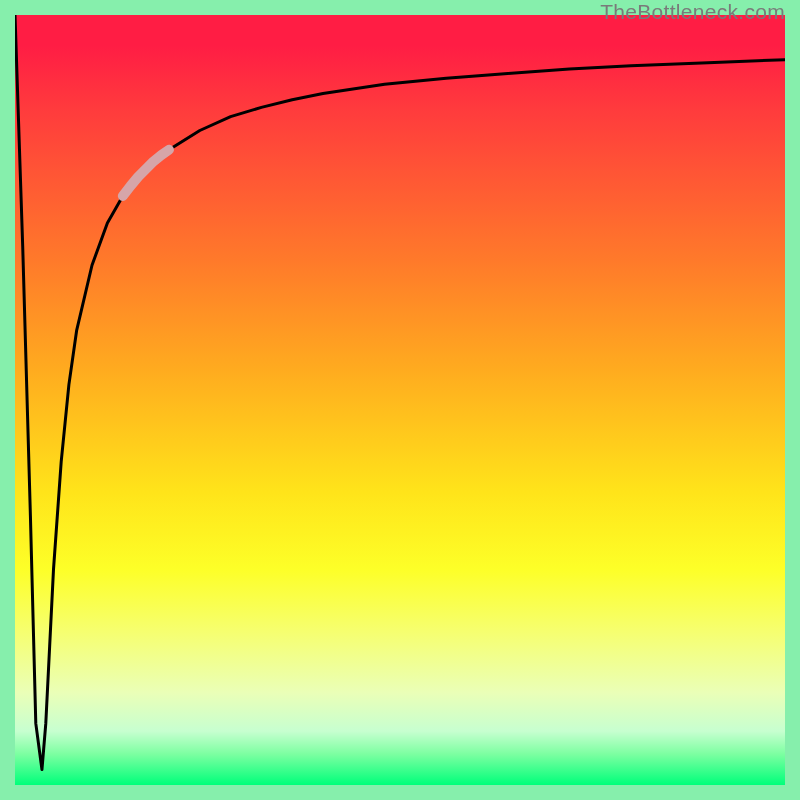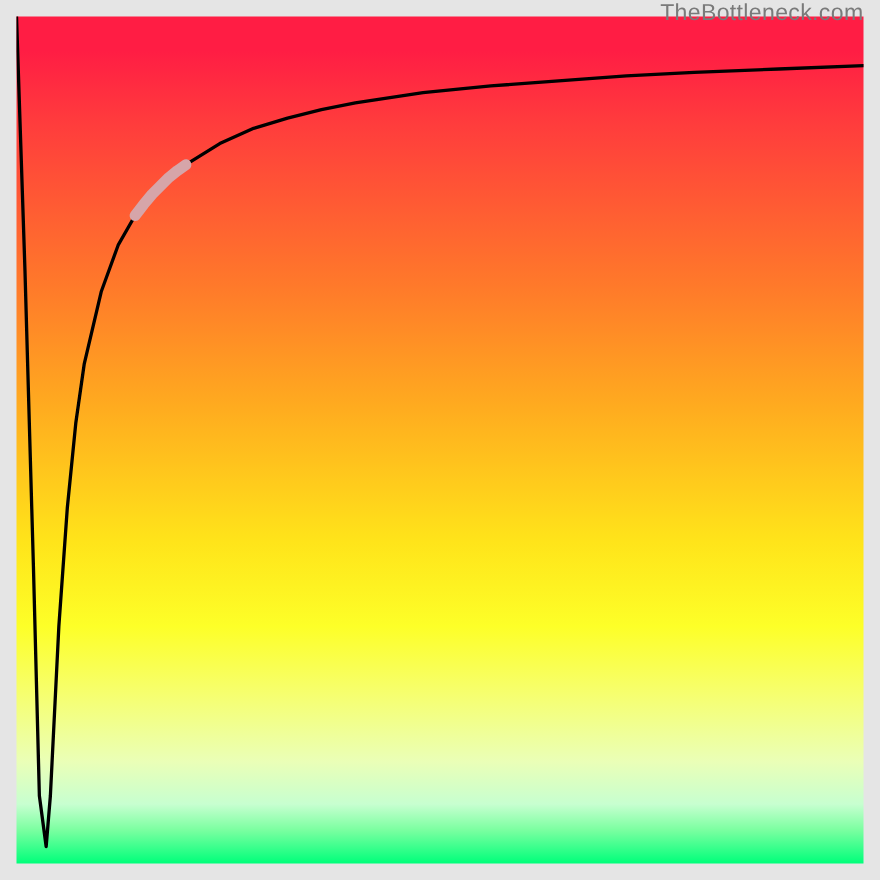--- a/index.html
+++ b/index.html
@@ -8,21 +8,21 @@
     width: 800px;
     height: 800px;
     background: #000;
     overflow: hidden;
     font-family: Arial, Helvetica, sans-serif;
   }
   .frame {
     position: relative;
     width: 800px;
     height: 800px;
-    background: #e5e5e5;
+    background: #86efac;
   }
   .plot-area {
     position: absolute;
     left: 15px;
     top: 15px;
     width: 770px;
     height: 770px;
     background: linear-gradient(
       to bottom,
       #ff1d44 0%,

